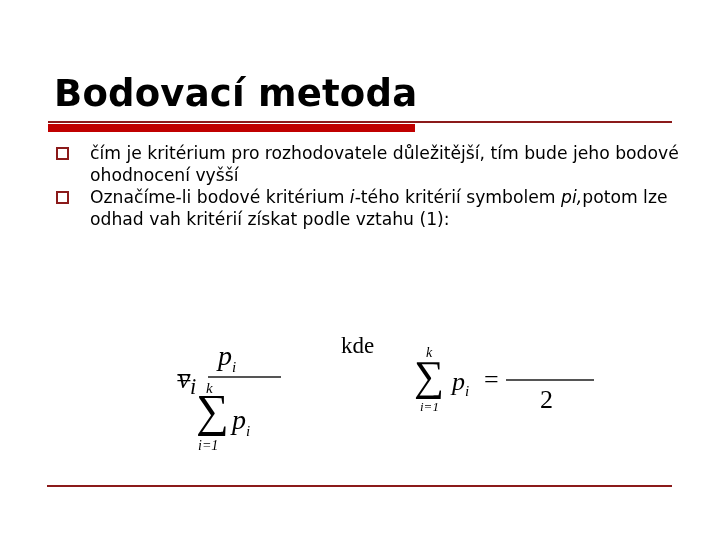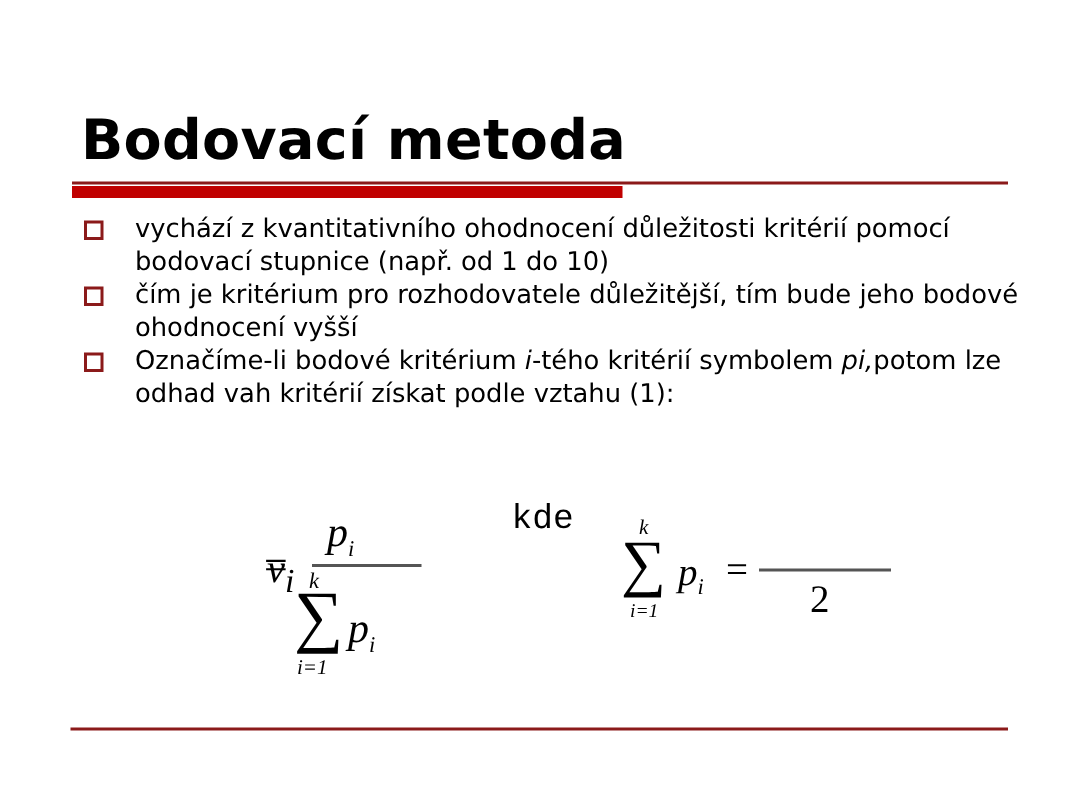--- a/index.html
+++ b/index.html
@@ -32,21 +32,21 @@
     .f1 .lhs { position: absolute; left: 0; top: 24px; font-size: 27px; margin-left: 40px; }
     .f1 .eq { position: absolute; left: 38px; top: 22px; font-size: 28px; }
     .f1 .num { position: absolute; left: 80px; top: 0px; font-size: 28px; }
     .f1 .num sub, .f2 sub, .f1 .den sub { font-size: 15px; }
     .f1 .fracline { position: absolute; left: 70px; top: 36px; width: 73px; height: 1.5px; background: #555; }
     .f1 .k { position: absolute; left: 68px; top: 40px; font-size: 15px; }
     .f1 .sigma { position: absolute; left: 58px; top: 48px; font-size: 46px; line-height: 46px; }
     .f1 .den { position: absolute; left: 94px; top: 64px; font-size: 28px; }
     .f1 .lower { position: absolute; left: 60px; top: 98px; font-size: 14px; }
     .kde {
-      position: absolute; left: 341px; top: 333px; font-family: Liberation Mono, monospace; font-size: 23px; color: #000;
+      position: absolute; left: 341px; top: 333px; font-family: Liberation Serif, serif; font-size: 23px; color: #000;
     }
     .f2 { left: 408px; top: 345px; width: 200px; height: 80px; }
     .f2 .k { position: absolute; left: 18px; top: 0px; font-size: 14px; }
     .f2 .sigma { position: absolute; left: 6px; top: 10px; font-size: 42px; line-height: 42px; }
     .f2 .lower { position: absolute; left: 12px; top: 54px; font-size: 13px; }
     .f2 .p { position: absolute; left: 44px; top: 22px; font-size: 26px; }
     .f2 .eq { position: absolute; left: 76px; top: 20px; font-size: 26px; }
     .f2 .num { position: absolute; left: 100px; top: 2px; font-size: 26px; white-space: nowrap; }
     .f2 .fracline { position: absolute; left: 98px; top: 34px; width: 88px; height: 1.5px; background: #555; }
     .f2 .den { position: absolute; left: 132px; top: 40px; font-size: 26px; }
@@ -55,24 +55,20 @@
     }
   </style>
 </head>
 <body>
 
 <div class="title">Bodovací metoda</div>
 <div class="title-line"></div>
 <div class="title-bar"></div>
 
 <ul class="bullets">
-  <li>
-    <span class="bullet-box"></span>
-    <span>vychází z kvantitativního ohodnocení důležitosti kritérií pomocí bodovací stupnice (např. od 1 do 10)</span>
-  </li>
   <li>
     <span class="bullet-box"></span>
     <span>čím je kritérium pro rozhodovatele důležitější, tím bude jeho bodové ohodnocení vyšší</span>
   </li>
   <li>
     <span class="bullet-box"></span>
     <span>Označíme-li bodové kritérium </span><i>i</i><span>-tého kritérií symbolem </span><i>pi,</i><span>potom lze odhad vah kritérií získat podle vztahu (1):</span>
   </li>
 </ul>
 

